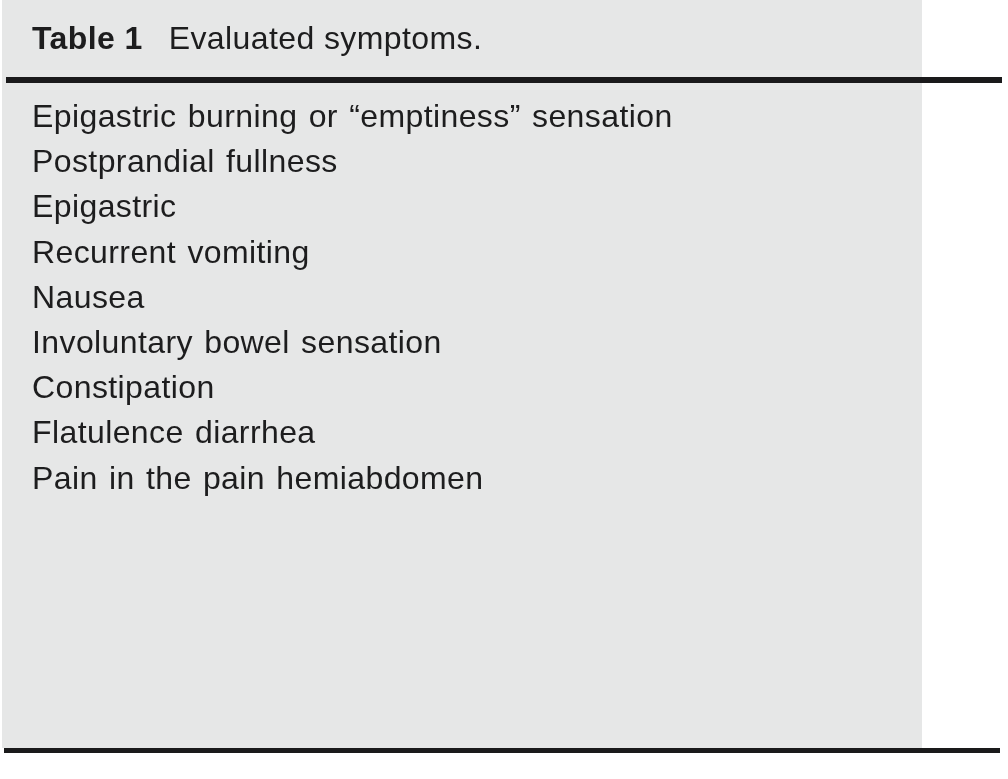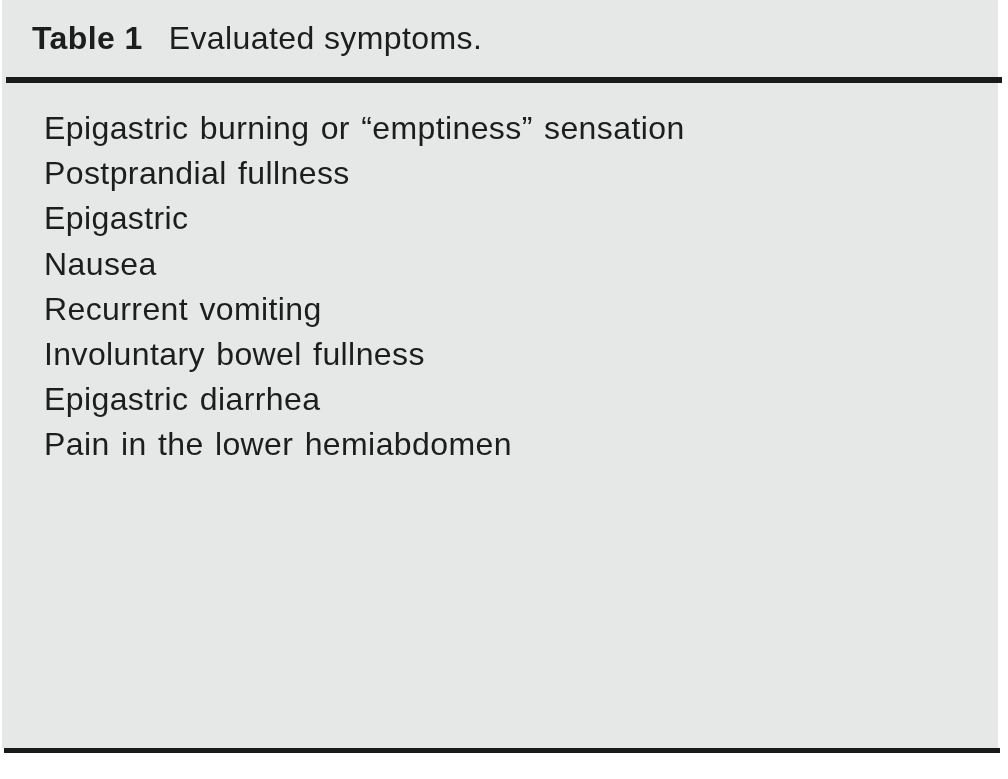--- a/index.html
+++ b/index.html
@@ -11,21 +11,21 @@
     height: 779px;
     background: var(--page-bg, #ffffff);
     font-family: "Liberation Sans", "DejaVu Sans", sans-serif;
     position: relative;
     overflow: hidden;
   }
   .panel {
     position: absolute;
     left: 2px;
     top: 0;
-    width: 996px;
+    width: 920px;
     height: 748px;
     background: var(--panel-bg, #e6e7e7);
   }
   .caption {
     position: absolute;
     left: 30px;
     top: 20px;
     font-size: 32px;
     color: var(--text, #1d1d1e);
     letter-spacing: 0.4px;
@@ -46,21 +46,21 @@
     height: 6px;
   }
   .rule.bottom-rule {
     top: 748px;
     height: 5px;
   }
   .symptom-list {
     position: absolute;
     left: 30px;
     top: 94px;
-    margin: 12px;
+    margin: 0;
     padding: 0;
     list-style: none;
     font-size: 32px;
     line-height: 45.2px;
     color: var(--text, #1d1d1e);
     letter-spacing: 0.4px;
     word-spacing: 2px;
     white-space: nowrap;
   }
 </style>
@@ -71,21 +71,22 @@
   <div class="caption">
     <span class="label">Table 1</span><span class="title">Evaluated symptoms.</span>
   </div>
 
   <div class="rule header-rule"></div>
 
   <ul class="symptom-list">
       <li>Epigastric burning or “emptiness” sensation</li>
       <li>Postprandial fullness</li>
       <li>Epigastric</li>
+      <li>Recurrent vomiting</li>
       <li>Nausea</li>
-      <li>Recurrent vomiting</li>
-      <li>Involuntary bowel fullness</li>
-      <li>Epigastric diarrhea</li>
-      <li>Pain in the lower hemiabdomen</li>
+      <li>Involuntary bowel sensation</li>
+      <li>Constipation</li>
+      <li>Flatulence diarrhea</li>
+      <li>Pain in the pain hemiabdomen</li>
     </ul>
 </div>
 
 <div class="rule bottom-rule"></div>
 
 </body></html>

